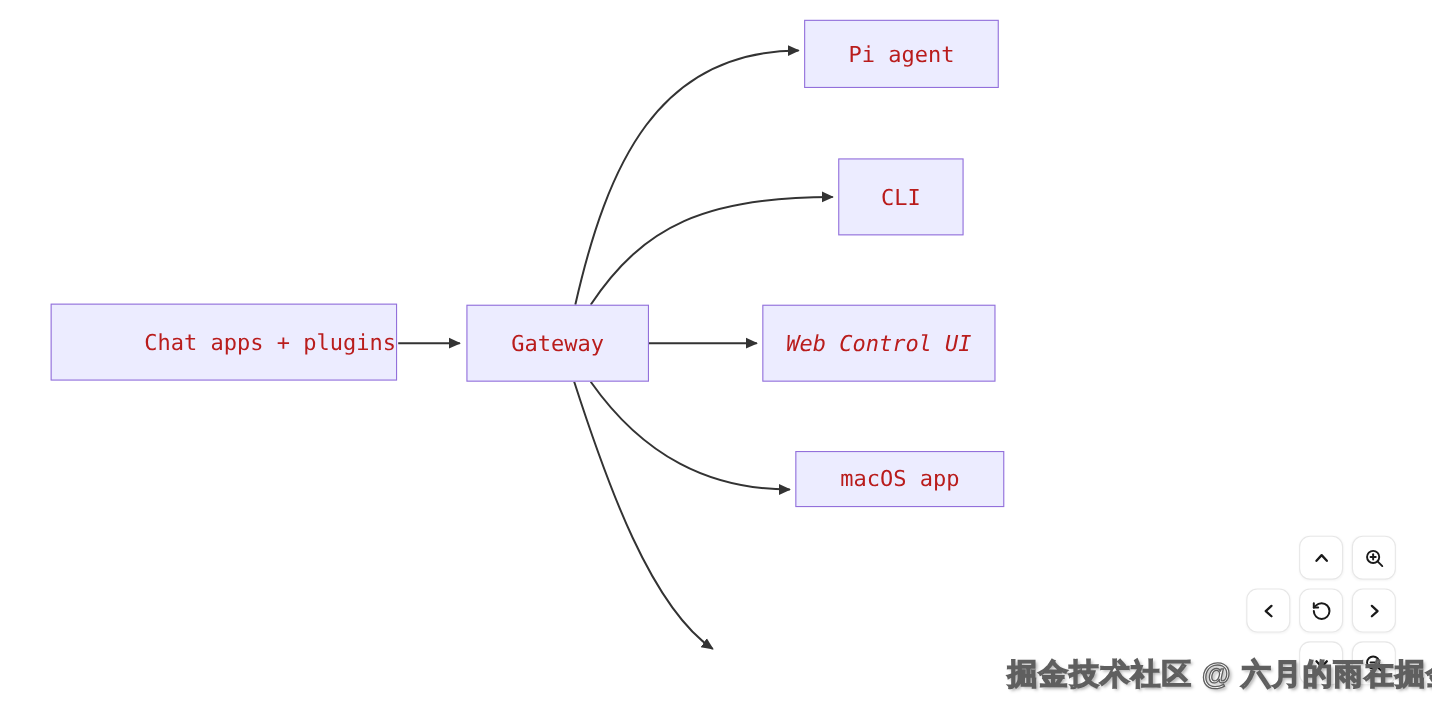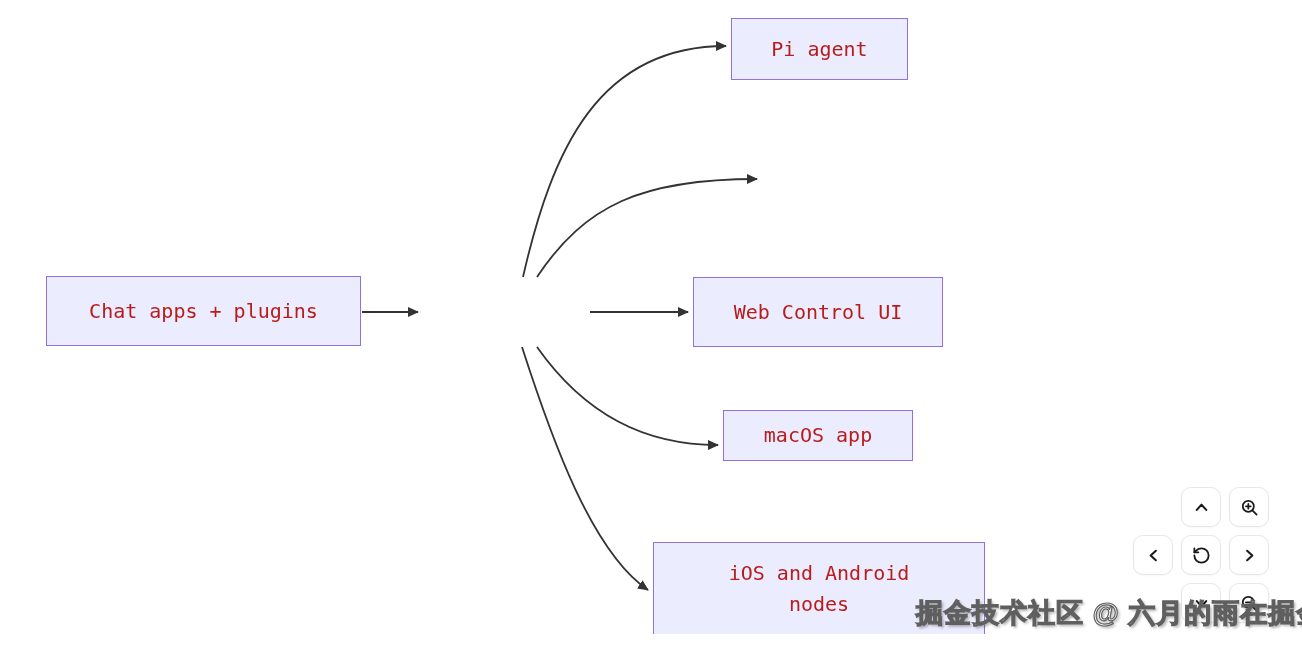--- a/index.html
+++ b/index.html
@@ -8,25 +8,25 @@
   #canvas { position:relative; width:1302px; height:648px; background:#ffffff; }
 
   
   #edges { position:absolute; left:0; top:0; width:1302px; height:648px; }
 
   
   .node { position:absolute; display:flex; align-items:center; justify-content:center;
           background:#ECECFF; border:1px solid #9370DB; color:#b91c1c;
           font-family:"DejaVu Sans Mono", monospace; font-size:20px;
           text-align:center; line-height:1.55; }
-  #node-chat    { left:46px;  top:276px; width:315px; height:70px; }
+  #node-chat    { left:46px;  top:276px; width:315px; height:70px;justify-content:flex-end; }
   #node-gateway { left:424px; top:277px; width:166px; height:70px; }
   #node-pi      { left:731px; top:18px;  width:177px; height:62px; }
   #node-cli     { left:762px; top:144px; width:114px; height:70px; }
-  #node-web     { left:693px; top:277px; width:250px; height:70px; }
+  #node-web     { left:693px; top:277px; width:212px; height:70px;font-style:italic; }
   #node-macos   { left:723px; top:410px; width:190px; height:51px; }
   #node-ios     { left:653px; top:542px; width:332px; height:92px; border-bottom:none; }
   #node-ios .label-inner { width:215px; }
 
   
   #controls { position:absolute; left:1133px; top:487px; width:136px; height:161px;
               display:grid; grid-template-columns:repeat(3,40px); grid-template-rows:repeat(3,40px);
               gap:8px; z-index:5; }
   .ctl-btn { width:40px; height:40px; background:#ffffff; border:1px solid #e7e7e7;
              border-radius:10px; display:flex; align-items:center; justify-content:center;
@@ -57,31 +57,34 @@
       <path d="M 537 277 C 585 205 642 179 757 179" marker-end="url(#arrow)"></path>
       <path d="M 590 312 L 688 312" marker-end="url(#arrow)"></path>
       <path d="M 537 347 C 585 415 645 445 718 445" marker-end="url(#arrow)"></path>
       <path d="M 522 347 C 552 440 592 552 648 590" marker-end="url(#arrow)"></path>
     </g>
   </svg>
 
   <div class="node" id="node-chat">
     <span class="label-inner">Chat apps + plugins</span>
   </div>
+  <div class="node" id="node-gateway">
+    <span class="label-inner">Gateway</span>
+  </div>
   <div class="node" id="node-pi">
     <span class="label-inner">Pi agent</span>
+  </div>
+  <div class="node" id="node-cli">
+    <span class="label-inner">CLI</span>
   </div>
   <div class="node" id="node-web">
     <span class="label-inner">Web Control UI</span>
   </div>
   <div class="node" id="node-macos">
     <span class="label-inner">macOS app</span>
-  </div>
-  <div class="node" id="node-ios">
-    <span class="label-inner">iOS and Android nodes</span>
   </div>
 
   <div id="controls">
     <div class="ctl-btn ctl-spacer"></div>
 
     <div class="ctl-btn">
       <span>
         <svg width="17" height="17" viewBox="0 0 18 18" fill="none" stroke="#1a1a1a" stroke-width="2.2" stroke-linecap="round" stroke-linejoin="round">
             <polyline points="4,11.5 9,6 14,11.5"></polyline>
           </svg>

